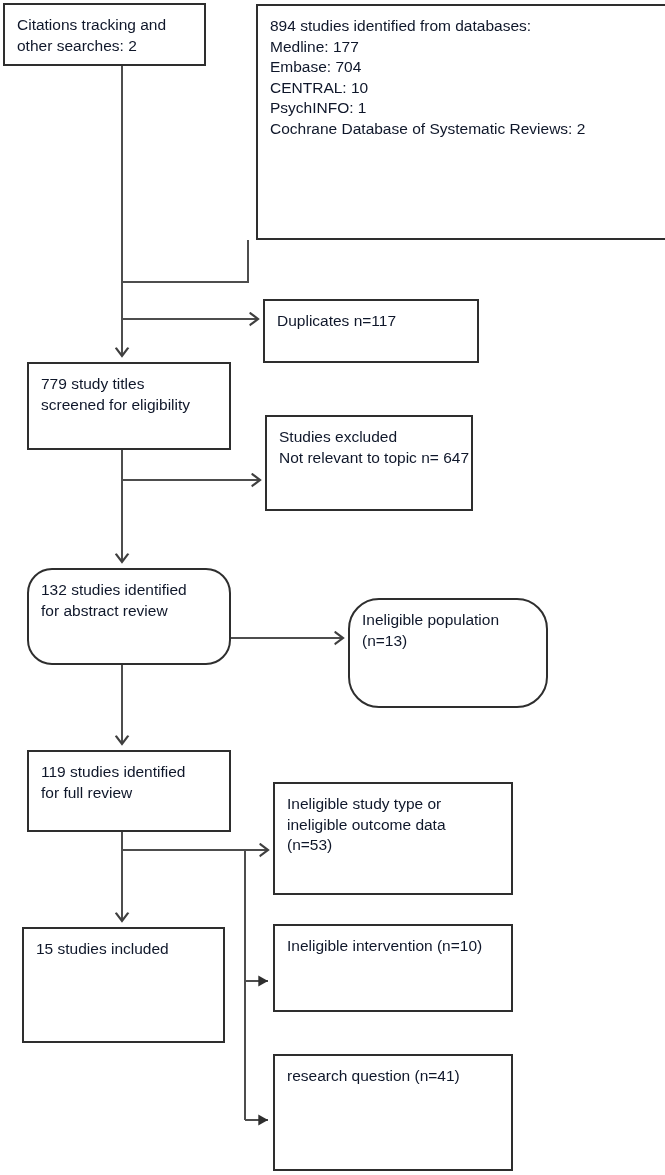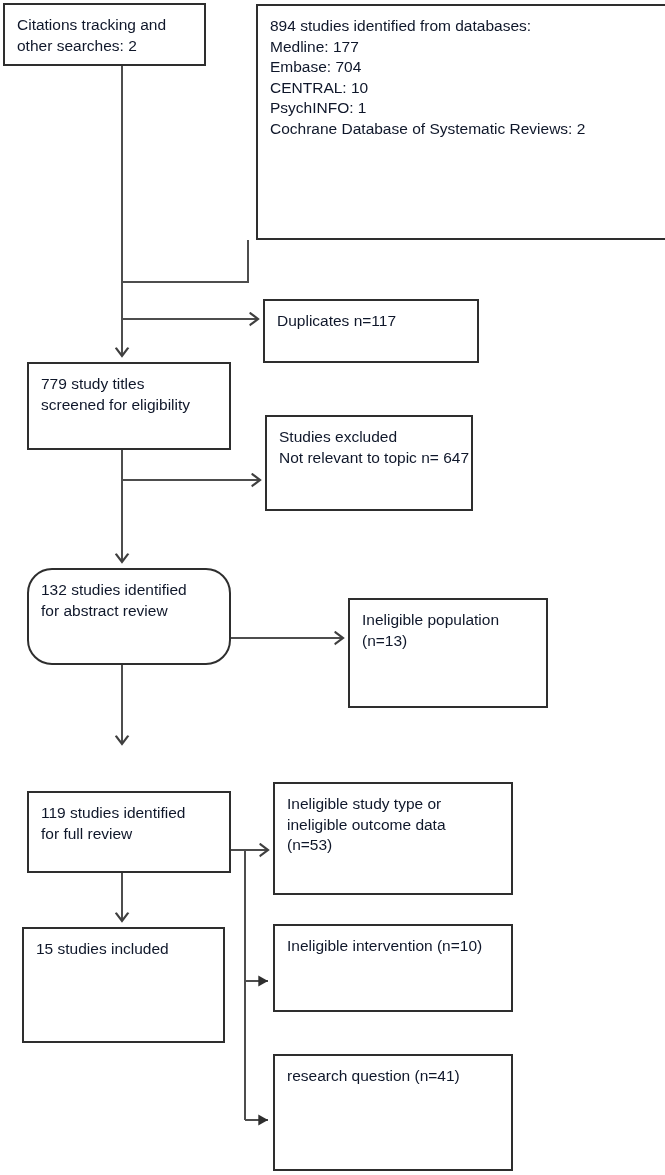--- a/index.html
+++ b/index.html
@@ -93,26 +93,26 @@
   <div class="box" style="left:265px; top:415px; width:208px; height:96px;">
     <div class="line">Studies excluded</div>
     <div class="line">Not relevant to topic n= 647</div>
   </div>
 
   <div class="box" style="left:27px; top:568px; width:204px; height:97px;border-radius:25px;">
     <div class="line">132 studies identified</div>
     <div class="line">for abstract review</div>
   </div>
 
-  <div class="box" style="left:348px; top:598px; width:200px; height:110px;">
+  <div class="box" style="left:348px; top:598px; width:200px; height:110px;border-radius:31px;">
     <div class="line">Ineligible population</div>
     <div class="line">(n=13)</div>
   </div>
 
-  <div class="box" style="left:27px; top:750px; width:204px; height:82px;margin-top:41px;">
+  <div class="box" style="left:27px; top:750px; width:204px; height:82px;">
     <div class="line">119 studies identified</div>
     <div class="line">for full review</div>
   </div>
 
   <div class="box" style="left:273px; top:782px; width:240px; height:113px;">
     <div class="line">Ineligible study type or</div>
     <div class="line">ineligible outcome data</div>
     <div class="line">(n=53)</div>
   </div>
 

